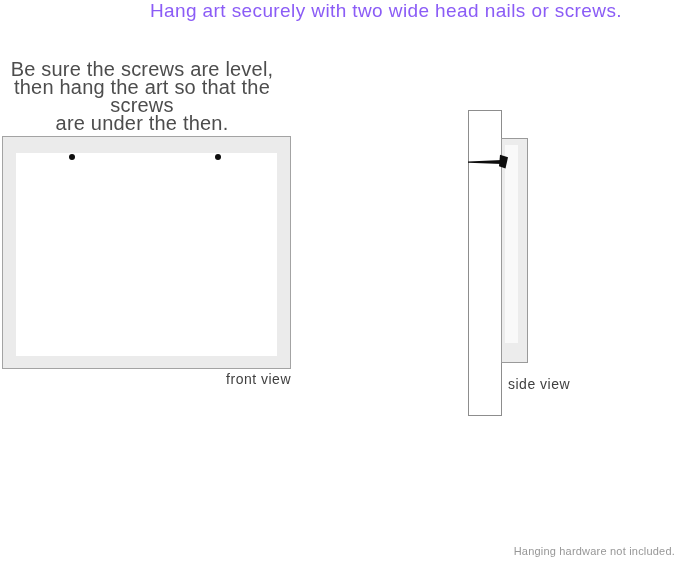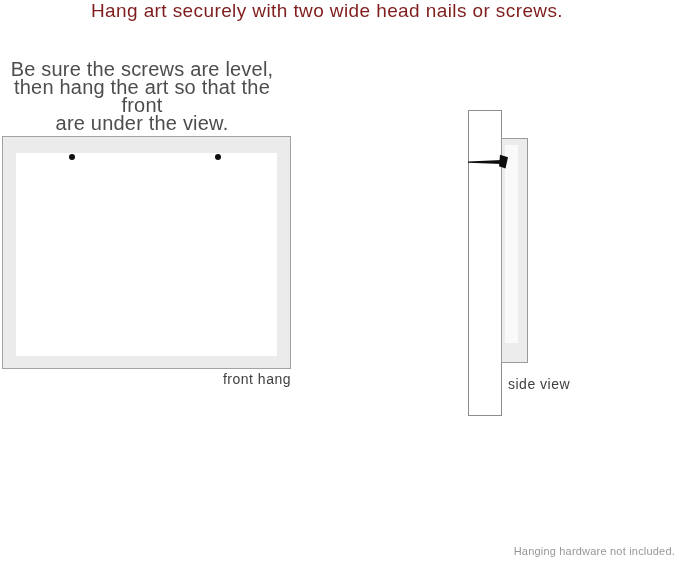--- a/index.html
+++ b/index.html
@@ -15,26 +15,25 @@
     background: #ffffff;
     overflow: hidden;
     margin: 0 auto;
   }
 
   
   .title {
     position: absolute;
     left: 0; top: 0;
     width: 622px;
-    text-align: center;
+    text-align: right;
     font-size: 19px;
     font-weight: 300;
     letter-spacing: 0.4px;
-    color: #7f1d1d;
-    margin-left: 16px;
+    color: #8b5cf6;
   }
   .para {
     position: absolute;
     text-align: center;
     font-size: 20px;
     line-height: 18px;
     font-weight: 300;
     letter-spacing: 0.2px;
     color: #4d4d4d;
   }
@@ -115,33 +114,33 @@
 </style>
 </head>
 <body>
 
 <div class="canvas">
 
   <div class="title">Hang art securely with two wide head nails or screws.</div>
 
   <div class="para para-front">
     <div>Be sure the screws are level,</div>
-    <div>then hang the art so that the front</div>
-    <div>are under the view.</div>
+    <div>then hang the art so that the screws</div>
+    <div>are under the then.</div>
   </div>
 
   <div class="para para-side">
   </div>
 
   <div class="front-frame">
     <div class="front-art"></div>
   </div>
   <div class="nail-dot dot-left"></div>
   <div class="nail-dot dot-right"></div>
-  <div class="view-label label-front">front hang</div>
+  <div class="view-label label-front">front view</div>
 
   <div class="side-wall"></div>
   <div class="side-frame">
     <div class="side-art"></div>
   </div>
   <svg class="side-nail" viewBox="0 0 60 26" xmlns="http://www.w3.org/2000/svg" aria-hidden="true">
 
     <polygon points="13,11.4 47,9.9 47,14.1 13,12.8" fill="#0d0d0d"></polygon>
 
     <polygon points="45,4.8 53,7.2 50.5,18.5 44,16.2" fill="#0d0d0d"></polygon>

